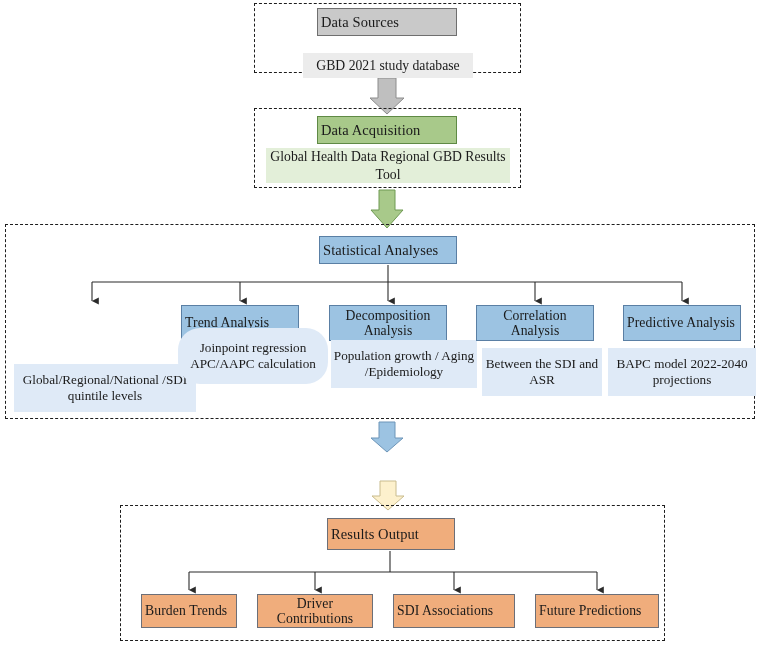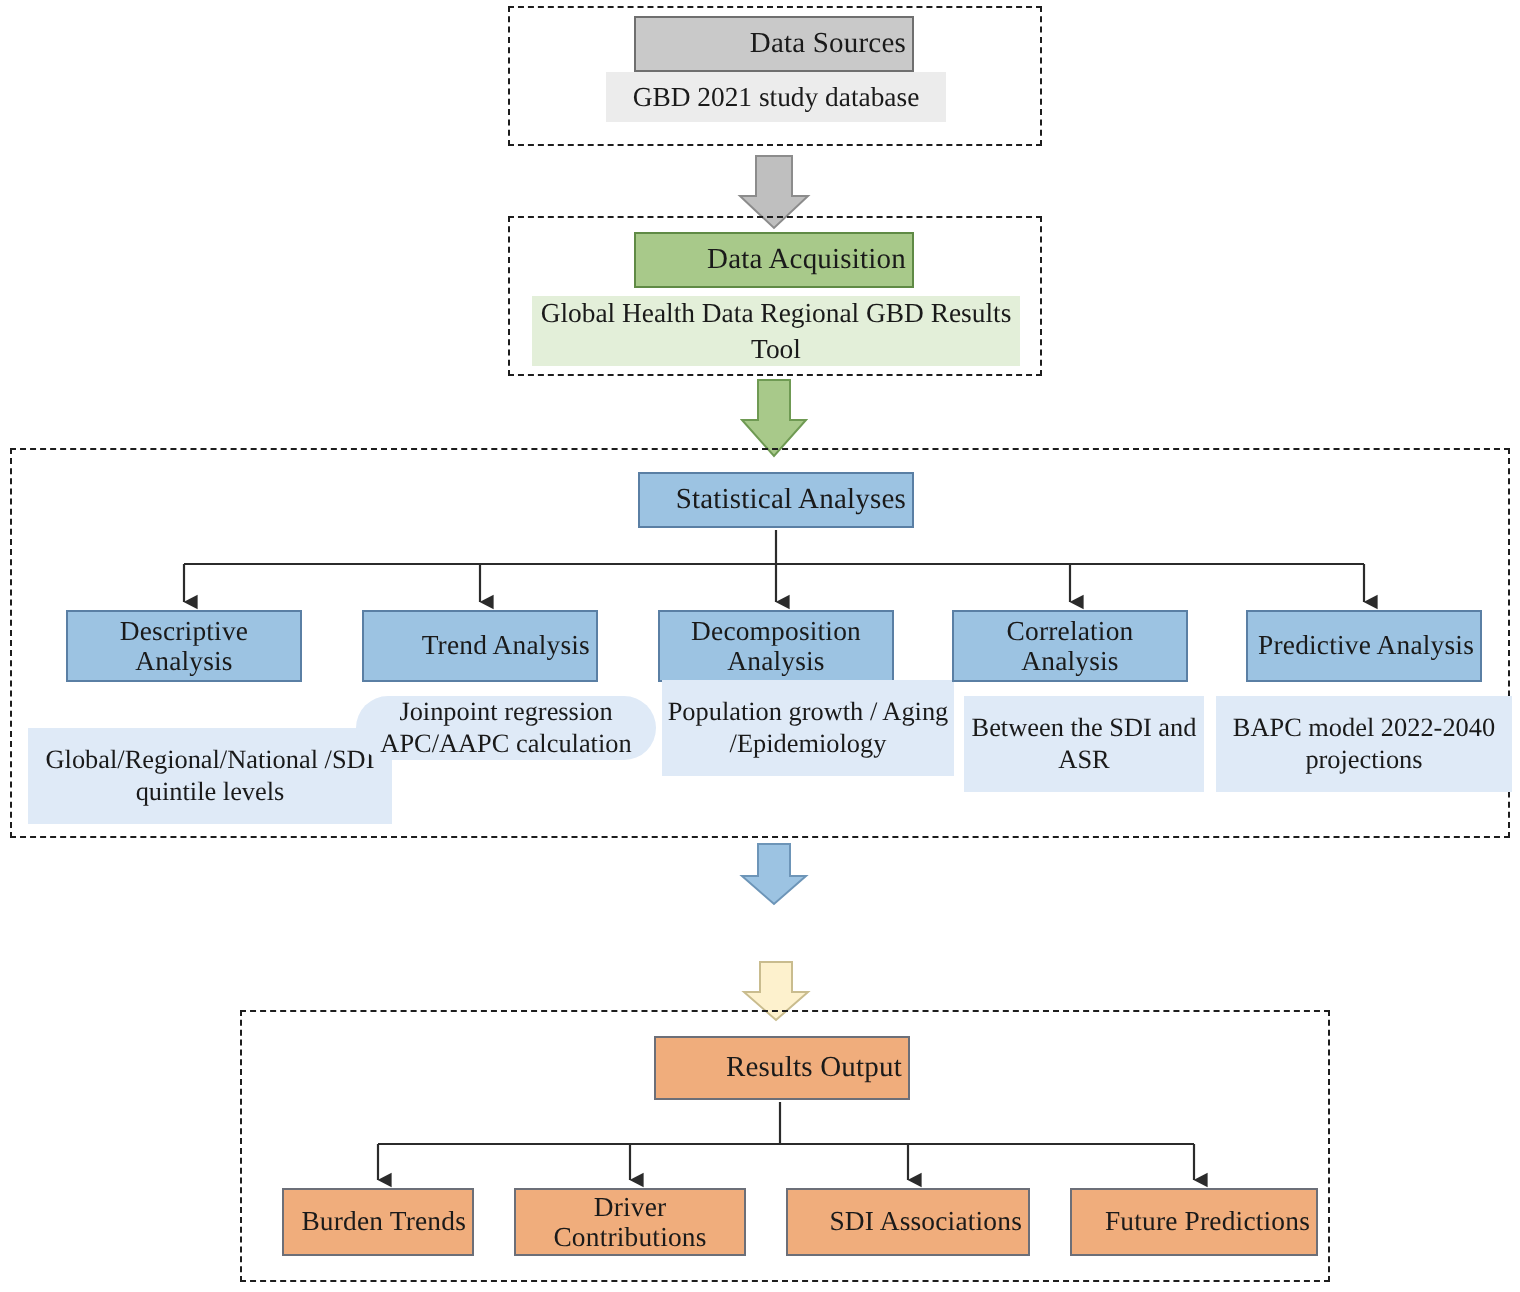--- a/index.html
+++ b/index.html
@@ -2,21 +2,21 @@
 <html><head>
 <meta charset="utf-8">
 <style>
   html,body{margin:0;padding:0;background:#ffffff;}
   body{width:760px;height:646px;font-family:"Liberation Serif","DejaVu Serif",serif;color:#1a1a1a;}
   #flow{position:relative;width:760px;height:646px;overflow:hidden;}
 
   .dashed-box{position:absolute;border:1.6px dashed #1d1d1d;box-sizing:border-box;}
 
   .node{position:absolute;box-sizing:border-box;border:1.3px solid #5e6f86;
-        display:flex;align-items:center;justify-content:flex-end;text-align:center;
+        display:flex;align-items:center;justify-content:flex-start;text-align:center;
         line-height:1.12;letter-spacing:.1px;}
   .node span{display:block;padding:0 3px;}
 
   .gray{background:#c9c9c9;border-color:#6f6f6f;}
   .green{background:#a8c98a;border-color:#5f8a45;}
   .blue{background:#9cc3e2;border-color:#5a7fa4;}
   .orange{background:#f0ad7c;border-color:#6c6f78;}
   .cream{background:#fdf1cd;border-color:#8a8a8a;}
 
   .panel{position:absolute;box-sizing:border-box;display:flex;align-items:center;
@@ -70,51 +70,48 @@
 
     <polygon points="380,481 396,481 396,496 404,496 388,510 372,496 380,496" fill="#fdf1cd" stroke="#c9bc8e" stroke-width="1"></polygon>
   </svg>
 
   <div class="dashed-box" style="left:254px;top:3px;width:267px;height:70px;"></div>
 
   <div class="node gray f15" style="left:317px;top:8px;width:140px;height:28px;">
     <span>Data Sources</span>
   </div>
 
-  <div class="panel panel-gray f14" style="left:303px;top:36px;width:170px;height:25px;">
+  <div class="panel panel-gray f14" style="left:303px;top:53px;width:170px;height:25px;">
     <span>GBD 2021 study database</span>
   </div>
 
   <div class="dashed-box" style="left:254px;top:108px;width:267px;height:80px;"></div>
 
   <div class="node green f15" style="left:317px;top:116px;width:140px;height:28px;">
     <span>Data Acquisition</span>
   </div>
 
   <div class="panel panel-green f14" style="left:266px;top:148px;width:244px;height:35px;">
     <span>Global Health Data Regional GBD Results Tool</span>
   </div>
 
   <div class="dashed-box" style="left:5px;top:224px;width:750px;height:195px;"></div>
 
   <div class="node blue f15" style="left:319px;top:236px;width:138px;height:28px;">
     <span>Statistical Analyses</span>
   </div>
 
-  <div class="node blue f14" style="left:33px;top:305px;width:118px;height:36px;">
-    <span>Descriptive Analysis</span>
-  </div>
   <div class="panel panel-blue f135" style="left:14px;top:364px;width:182px;height:48px;">
     <span>Global/Regional/National /SDI quintile levels</span>
   </div>
 
   <div class="node blue f14" style="left:181px;top:305px;width:118px;height:36px;">
     <span>Trend Analysis</span>
   </div>
-  <div class="panel panel-blue f135" style="left:178px;top:348px;width:150px;height:32px;border-radius:22px;">
+  <div class="panel panel-blue f135" style="left:178px;top:328px;width:150px;height:56px;border-radius:22px;">
     <span>Joinpoint regression APC/AAPC calculation</span>
   </div>
 
   <div class="node blue f14" style="left:329px;top:305px;width:118px;height:36px;">
     <span>Decomposition Analysis</span>
   </div>
   <div class="panel panel-blue f135" style="left:331px;top:340px;width:146px;height:48px;">
     <span>Population growth / Aging /Epidemiology</span>
   </div>
 

